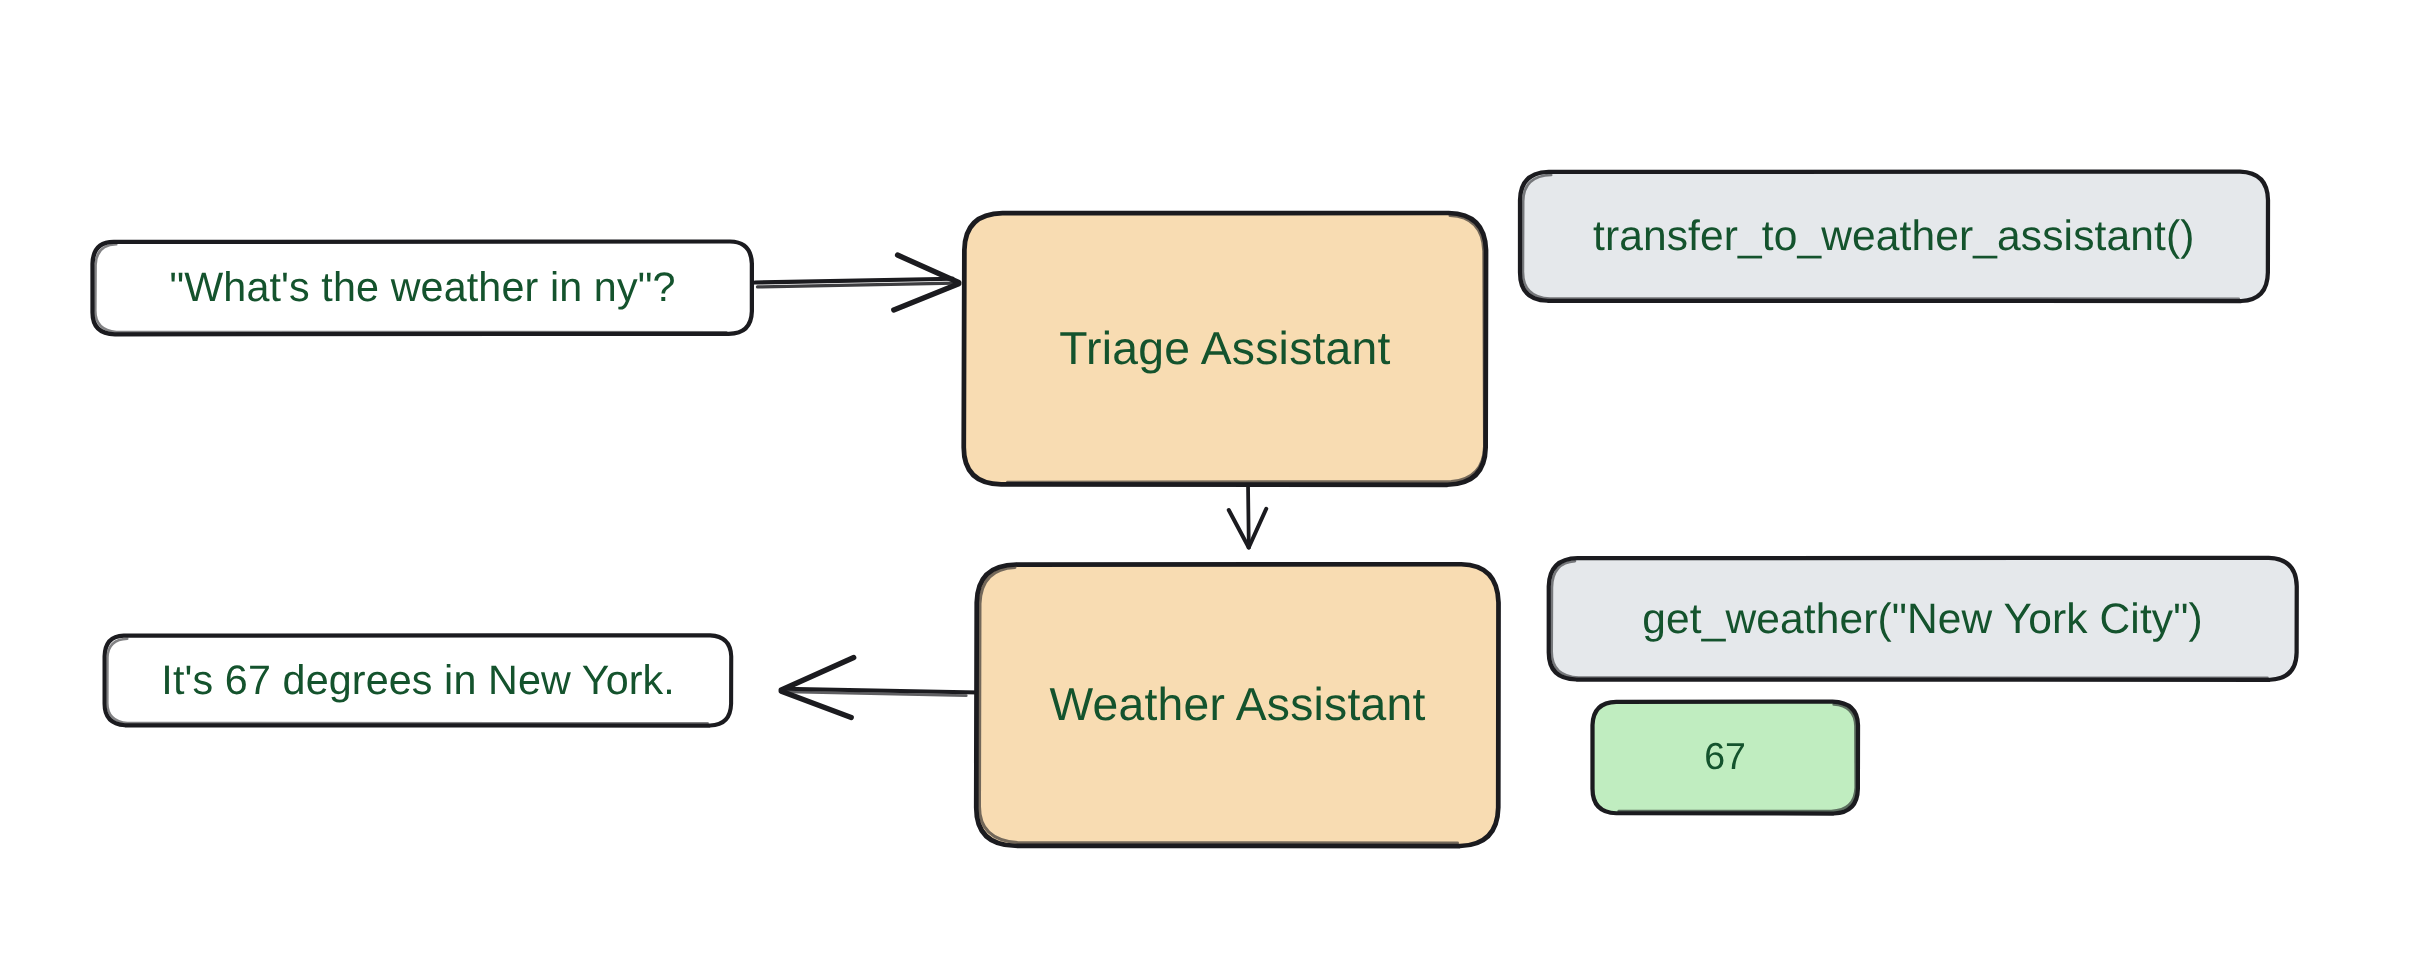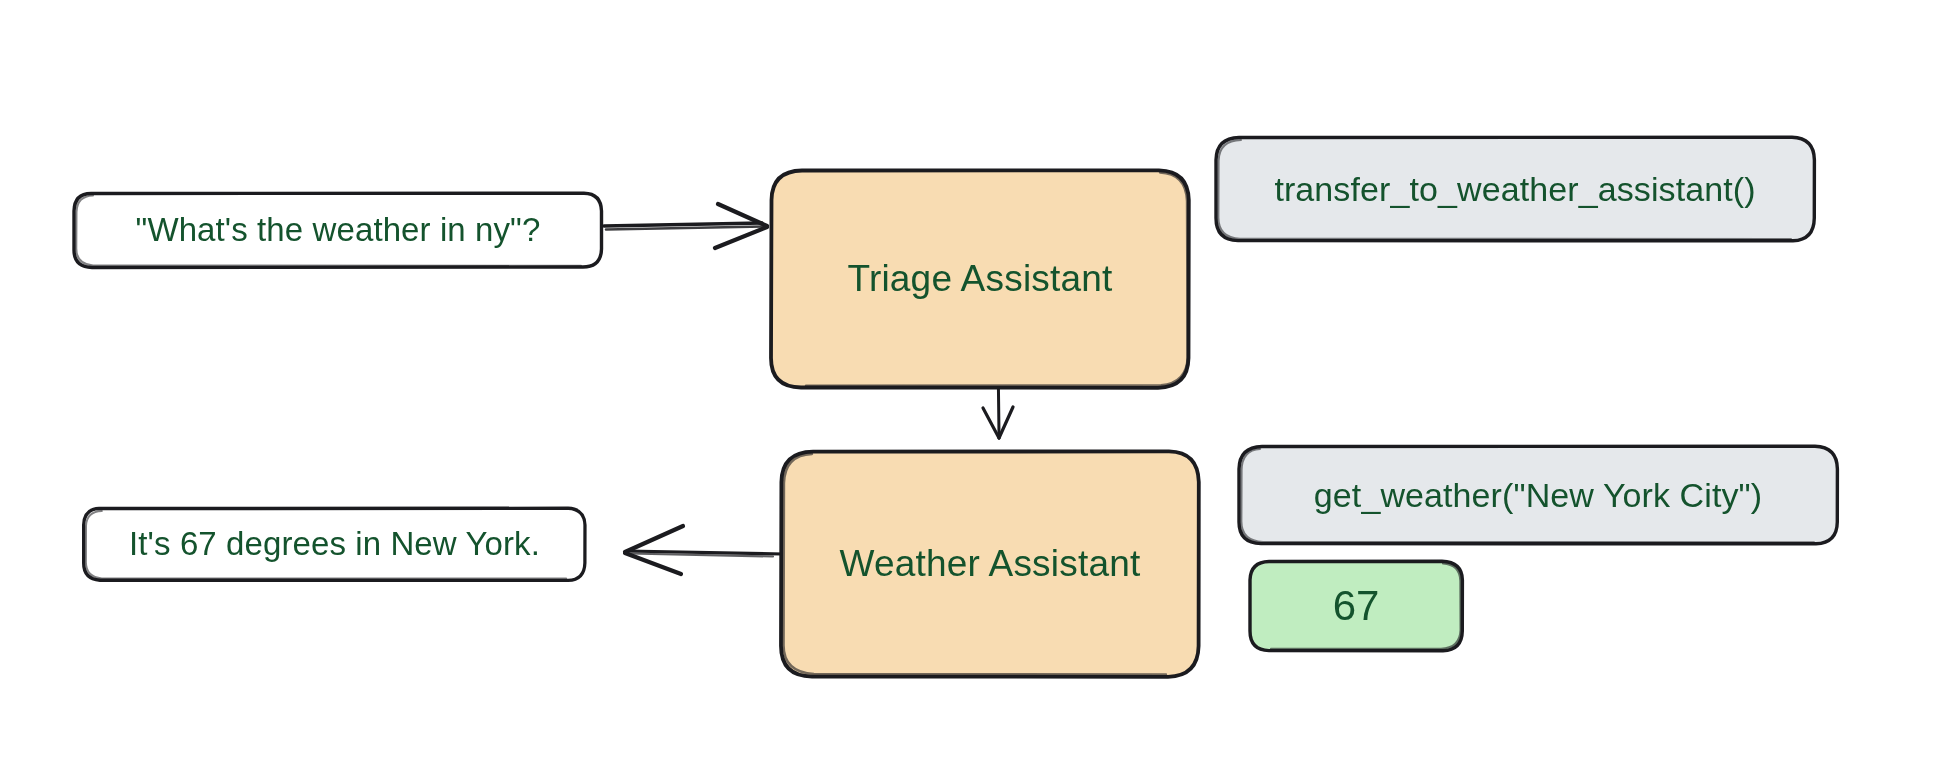--- a/index.html
+++ b/index.html
@@ -50,21 +50,22 @@
   }
 
   
   .tool-node {
     font-size: 34px;
     letter-spacing: 0.1px;
   }
 
   
   .result-node {
-    font-size: 42px;
+    font-size: 30px;
+    margin-left: 24px;
   }
 
   .label-inner {
     position: relative;
     z-index: 2;
     padding: 0 10px;
   }
 
   .sketch-bg {
     position: absolute;

